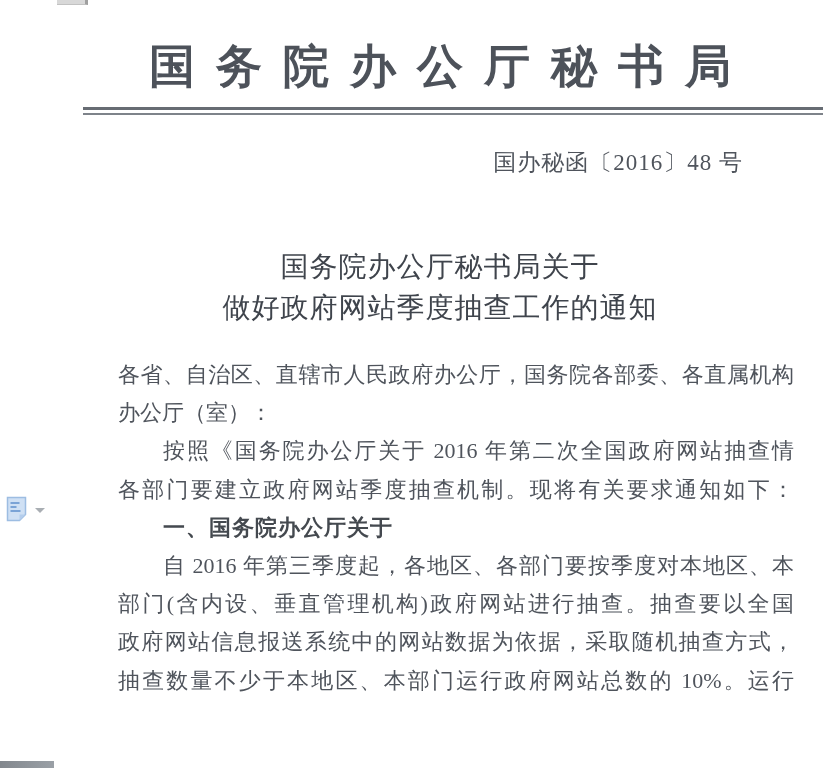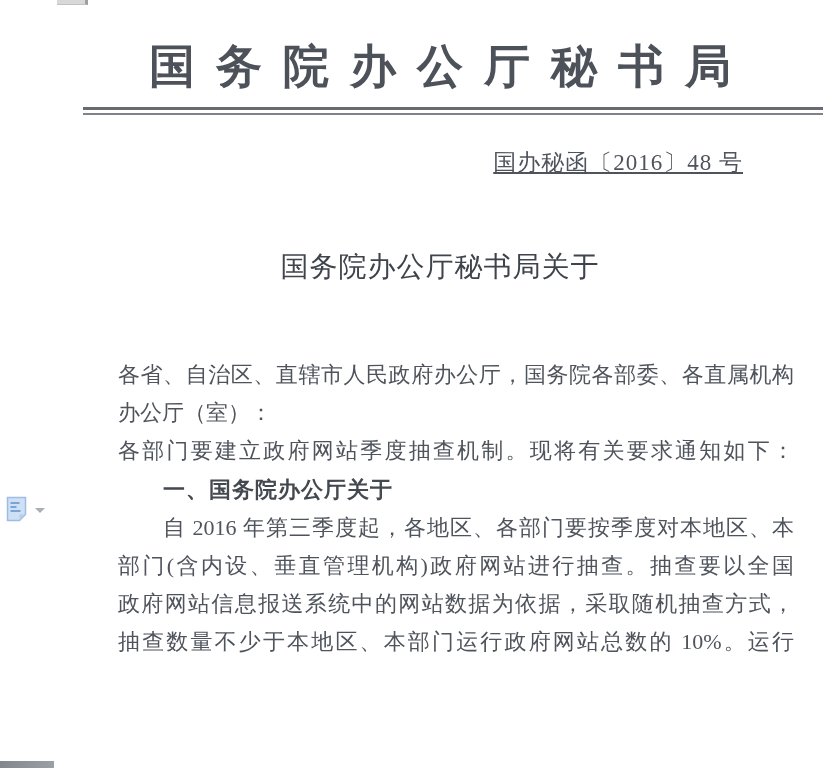--- a/index.html
+++ b/index.html
@@ -23,21 +23,21 @@
   }
   .agency span { letter-spacing:21px; margin-right:-21px; white-space:nowrap; }
 
   
   .rule { position:absolute; left:83px; top:107px; width:740px; }
   .rule .thick { height:3px; background:#676c73; }
   .rule .thin  { height:2px; background:#7e838a; margin-top:3px; }
 
   .doc-number {
     position:absolute; top:147px; right:90px;
-    font-size:23px; color:#4f545c; letter-spacing:1px; white-space:nowrap;text-decoration:underline;
+    font-size:23px; color:#4f545c; letter-spacing:1px; white-space:nowrap;
   }
 
   .title {
     position:absolute; top:246px; left:60px; width:760px;
     text-align:center; font-weight:normal; color:#3f444c;
     font-size:28px; line-height:41px; letter-spacing:1px;
   }
 
   .doc-body {
     position:absolute; top:356px; left:118px; width:676px;
@@ -77,25 +77,27 @@
 
 <div class="rule">
   <div class="thick"></div>
   <div class="thin"></div>
 </div>
 
 <div class="doc-number">国办秘函〔2016〕48 号</div>
 
 <div class="title">
   <div>国务院办公厅秘书局关于</div>
+  <div>做好政府网站季度抽查工作的通知</div>
 </div>
 
 <div class="doc-body">
   <div class="line fill">各省、自治区、直辖市人民政府办公厅，国务院各部委、各直属机构</div>
   <div class="line">办公厅（室）：</div>
+  <div class="line indent fill">按照《国务院办公厅关于 2016 年第二次全国政府网站抽查情</div>
   <div class="line fill">各部门要建立政府网站季度抽查机制。现将有关要求通知如下：</div>
   <div class="line indent bold">一、国务院办公厅关于</div>
   <div class="line indent fill">自 2016 年第三季度起，各地区、各部门要按季度对本地区、本</div>
   <div class="line fill">部门(含内设、垂直管理机构)政府网站进行抽查。抽查要以全国</div>
   <div class="line fill">政府网站信息报送系统中的网站数据为依据，采取随机抽查方式，</div>
   <div class="line fill">抽查数量不少于本地区、本部门运行政府网站总数的 10%。运行</div>
 
 </div>
 
 <div class="marker">

